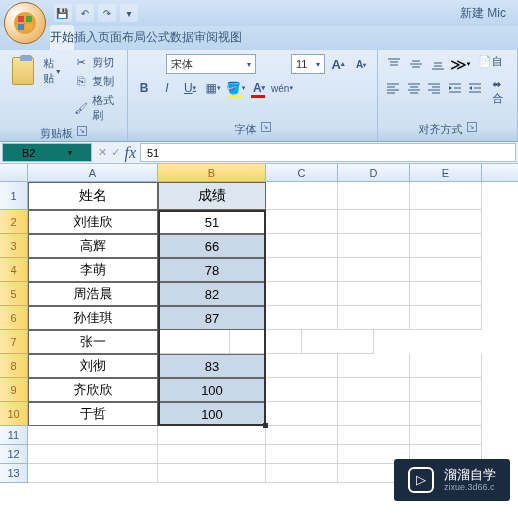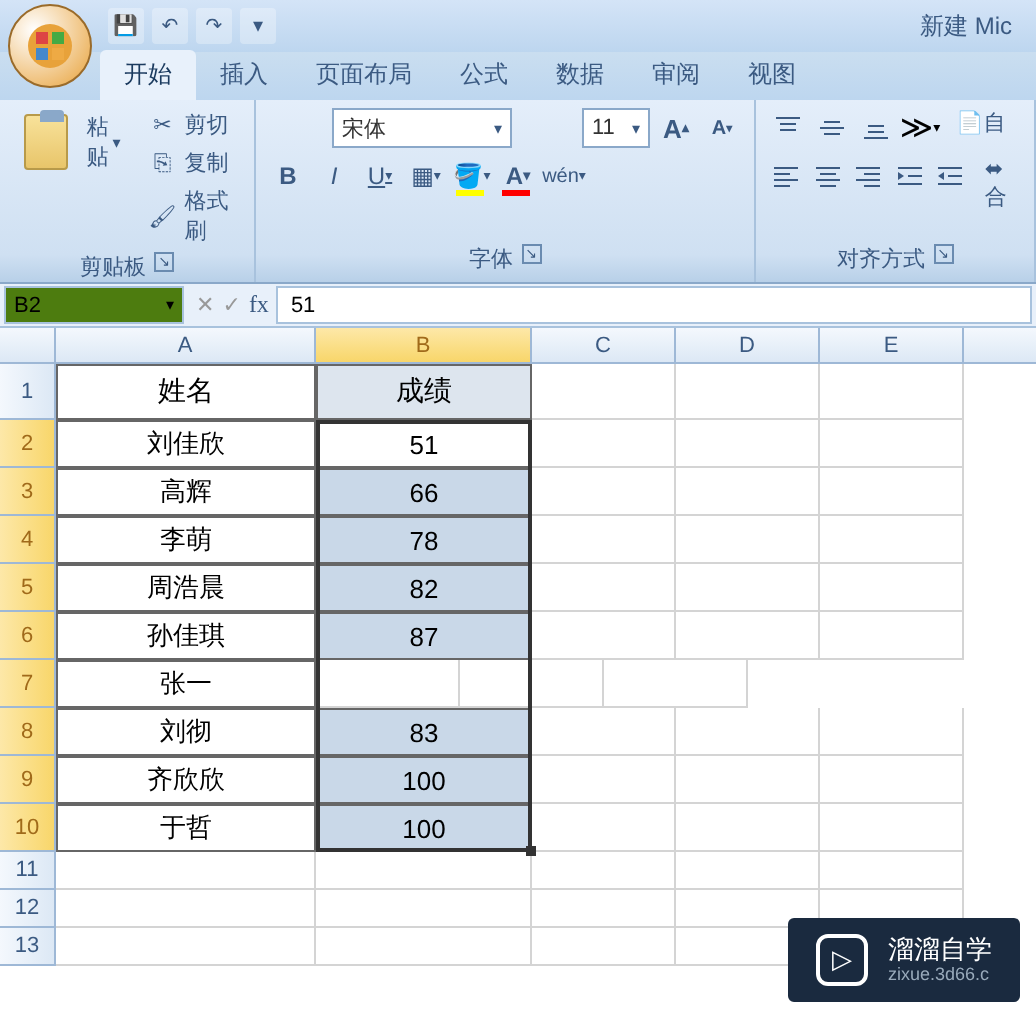--- a/index.html
+++ b/index.html
@@ -7,21 +7,21 @@
     
     
     .titlebar { background: linear-gradient(#d4e4f7, #bdd6ef); height: 26px; display: flex; align-items: center; padding: 0 4px; font-size: 11px; color: #3b5a82; }
     .office-btn { width: 42px; height: 42px; background: radial-gradient(circle at 30% 30%, #fff, #e8a23a); border-radius: 50%; border: 1px solid #9a6b2a; position: absolute; top: 2px; left: 4px; z-index: 10; display: flex; align-items: center; justify-content: center; font-size: 18px; }
     .qat { margin-left: 50px; display: flex; gap: 4px; align-items: center; }
     .qat-btn { width: 18px; height: 18px; background: rgba(255,255,255,0.3); border-radius: 2px; font-size: 10px; display: flex; align-items: center; justify-content: center; }
     .title-text { margin-left: auto; margin-right: 8px; font-size: 12px; }
     
     
     .tabs { background: linear-gradient(#cadef0, #bdd6ef); height: 24px; display: flex; align-items: flex-end; padding-left: 50px; font-size: 12px; }
-    .tab { padding: 4px 12px; color: #3b5a82; cursor: pointer; }
+    .tab { padding: 4px 0; color: #3b5a82; cursor: pointer; }
     .tab.active { background: #e8f1fb; border-radius: 3px 3px 0 0; color: #1a3a5e; }
     
     
     .ribbon { background: linear-gradient(#e4eefa, #cfe0f2 85%, #b8d0e8); height: 92px; display: flex; border-bottom: 1px solid #8aa8c9; }
     .group { border-right: 1px solid #a8c2dd; padding: 4px 6px 2px; display: flex; flex-direction: column; }
     .group-content { flex: 1; display: flex; gap: 4px; align-items: flex-start; }
     .group-label { font-size: 11px; color: #3b5a82; text-align: center; padding: 2px 0; display: flex; align-items: flex-start; justify-content: center; gap: 4px; }
     .launcher { width: 10px; height: 10px; border: 1px solid #6a8bb0; font-size: 7px; display: flex; align-items: center; justify-content: center; }
     
     .paste-btn { display: flex; flex-direction: row; align-items: center; gap: 2px; padding: 2px 6px; font-size: 11px; color: #3b5a82; text-align: right; }
@@ -45,24 +45,24 @@
     .grow-font { font-size: 13px; font-weight: bold; }
     .shrink-font { font-size: 10px; font-weight: bold; }
     
     .align-group .group-content { flex-direction: column; gap: 4px; }
     .align-row { display: flex; gap: 2px; }
     .align-btn { width: 20px; height: 20px; display: flex; align-items: center; justify-content: center; }
     .align-btn svg { width: 14px; height: 14px; }
     
     
     .formula-bar { height: 22px; background: #e8f0fa; border-bottom: 1px solid #a8c2dd; display: flex; align-items: stretch; }
-    .name-box { width: 90px; background: #4d7c0f; border: 1px solid #a8c2dd; margin: 1px 2px; padding: 0 4px; display: flex; align-items: center; font-size: 11px; font-family: Arial; gap: 18px; }
+    .name-box { width: 90px; background: #0f766e; border: 1px solid #a8c2dd; margin: 1px 2px; padding: 0 19px; display: flex; align-items: center; font-size: 11px; font-family: Arial; gap: 18px; }
     .name-box-arrow { margin-left: auto; font-size: 8px; }
     .fx-btns { display: flex; align-items: center; gap: 4px; padding: 0 4px; color: #3b5a82; font-size: 11px; }
-    .fx-label { font-family: serif; font-size: 12px; }
+    .fx-label { font-style: italic; font-family: serif; font-size: 16px; }
     .formula-input { flex: 1; background: #fff; border: 1px solid #a8c2dd; margin: 1px 2px 1px 0; padding: 0 6px; display: flex; align-items: center; font-size: 11px; font-family: Arial; }
     
     
     .sheet { position: relative; }
     .col-headers { display: flex; height: 18px; background: linear-gradient(#f4f8fd, #dce8f5); border-bottom: 1px solid #9eb8d6; }
     .corner { width: 28px; border-right: 1px solid #9eb8d6; background: linear-gradient(#f4f8fd, #dce8f5); }
     .col-h { border-right: 1px solid #9eb8d6; display: flex; align-items: center; justify-content: center; font-size: 11px; font-family: Arial; color: #3b5a82; }
     .col-h.sel { background: linear-gradient(#fde8a8, #f8d66a); color: #a06a1a; }
     .col-A { width: 130px; }
     .col-B { width: 108px; }

